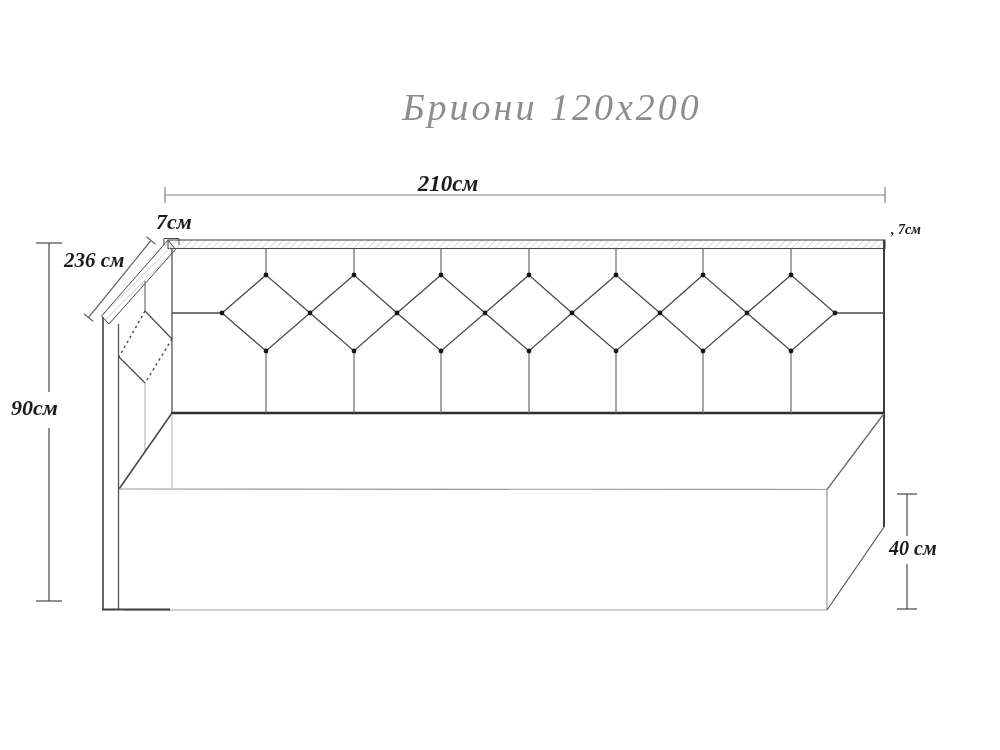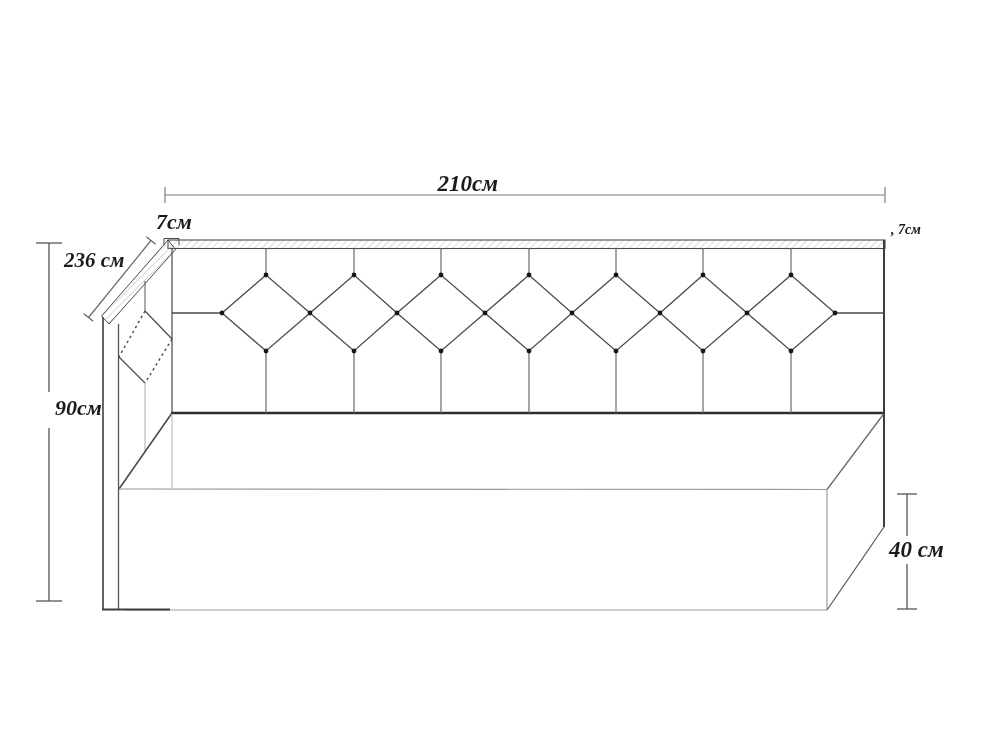--- a/index.html
+++ b/index.html
@@ -10,26 +10,26 @@
   .stage svg { position:absolute; left:0; top:0; }
   .lbl {
     position:absolute; font-family:"Liberation Serif", serif;
     font-style:italic; font-weight:700; color:#1b1b1b; white-space:nowrap;
     line-height:1;
   }
   .title-lbl {
     left:352px; top:88px; width:400px; text-align:center;
     font-size:38px; font-weight:400; letter-spacing:3px; color:#8d8d8d;
   }
-  .d210 { left:398px; top:172px; width:100px; text-align:right; font-size:23px; }
+  .d210 { left:398px; top:172px; width:100px; text-align:center; font-size:23px; }
   .d7l  { left:156px; top:211px; font-size:22px; }
   .d7r  { left:891px; top:223px; font-size:14px; }
   .d132 { left:64px;  top:250px; font-size:21px; }
-  .d90  { left:11px;  top:397px; font-size:22px;margin-left:44px; }
-  .d40  { left:889px; top:538px; font-size:23px; }
+  .d90  { left:11px;  top:397px; font-size:22px; }
+  .d40  { left:889px; top:538px; font-size:20px; }
 </style>
 </head>
 <body>
 
 <div class="stage">
 
   <svg width="1000" height="750" viewBox="0 0 1000 750">
     <defs>
       <pattern id="hatch" width="5" height="5" patternUnits="userSpaceOnUse" patternTransform="rotate(45)">
         <line x1="0" y1="0" x2="0" y2="5" stroke="#b9b9b9" stroke-width="1"></line>
@@ -153,20 +153,21 @@
     </g>
 
     <g fill="none">
       <line x1="827" y1="489.5" x2="827" y2="610" stroke="#9a9a9a" stroke-width="1.2"></line>
       <line x1="884" y1="527" x2="827" y2="610" stroke="#5d5d5d" stroke-width="1.3"></line>
       <line x1="125" y1="610" x2="827" y2="610" stroke="#a2a2a2" stroke-width="1.2"></line>
       <line x1="102" y1="609.5" x2="170" y2="609.5" stroke="#3f3f3f" stroke-width="2"></line>
     </g>
   </svg>
 
+  <div class="lbl title-lbl">Бриони 120x200</div>
   <div class="lbl d210">210см</div>
   <div class="lbl d7l">7см</div>
   <div class="lbl d7r">, 7см</div>
   <div class="lbl d132">236 см</div>
   <div class="lbl d90">90см</div>
   <div class="lbl d40">40 см</div>
 
 </div>
 
 </body></html>

